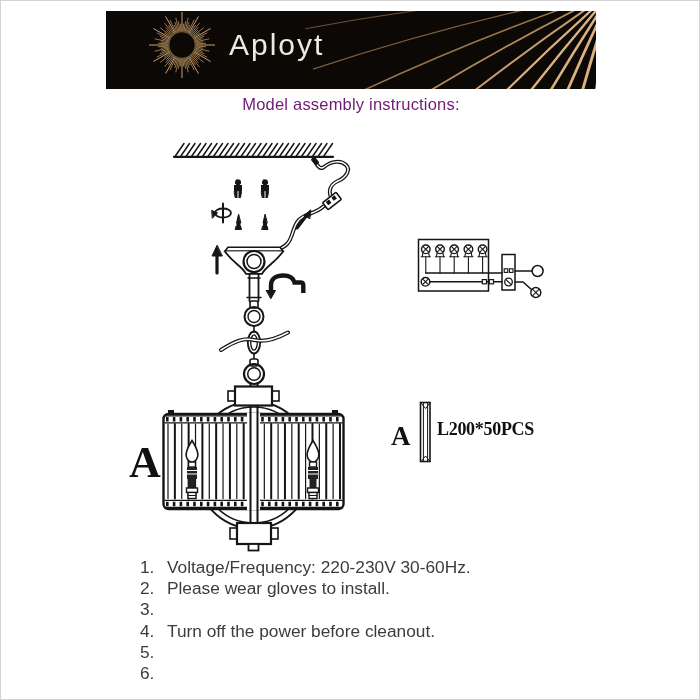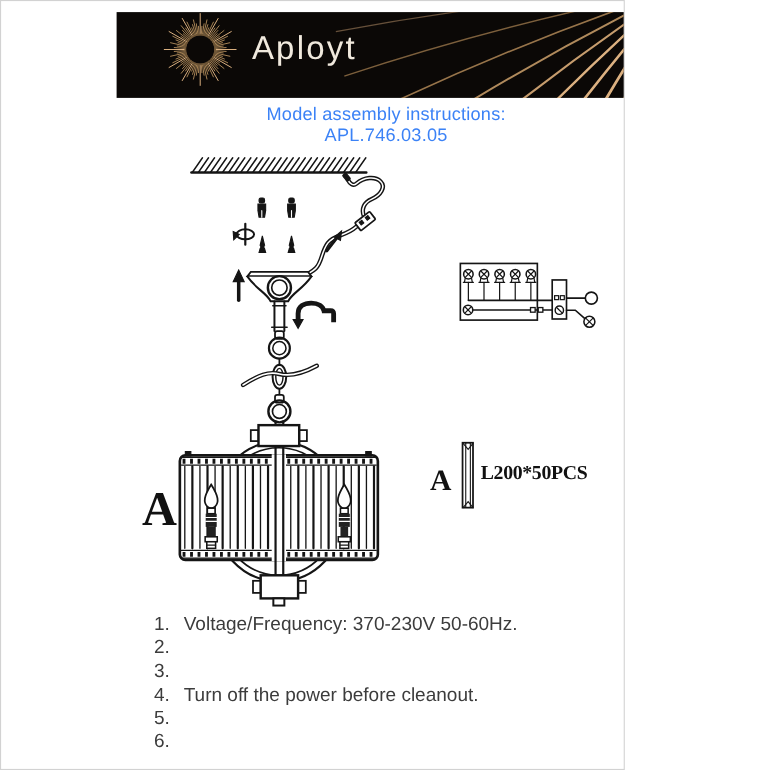--- a/index.html
+++ b/index.html
@@ -1,24 +1,24 @@
 <!DOCTYPE html>
 <html><head>
 <meta charset="utf-8">
 <style>
   html,body{margin:0;padding:0;background:#fff;}
-  .page{position:relative;width:568px;height:700px;background:#fff;overflow:hidden;
+  .page{position:relative;width:700px;height:700px;background:#fff;overflow:hidden;
         border:1px solid #d2d2d2;box-sizing:border-box;
         font-family:"Liberation Sans",sans-serif;color:#333;}
   .banner{position:absolute;left:105px;top:10px;width:490px;height:78px;background:#0b0806;overflow:hidden;}
   .banner svg{position:absolute;left:0;top:0;}
   .brand{position:absolute;left:123px;top:17px;font-size:30px;font-weight:400;
          letter-spacing:2px;color:#f0e9dd;}
   .title{position:absolute;left:0;width:700px;text-align:center;
-         font-size:16.5px;font-weight:500;letter-spacing:.2px;color:#3b82f6;}
+         font-size:16.5px;font-weight:500;letter-spacing:.2px;color:#701a75;}
   .t1{top:94px;} .t2{top:113px;}
   #drawing{position:absolute;left:0;top:0;}
   .lbl{position:absolute;font-family:"Liberation Serif",serif;font-weight:700;color:#111;line-height:1;}
   .lblA-main{left:128px;top:440px;font-size:44px;}
   .lblA-leg{left:390px;top:422px;font-size:27px;}
   .lblSpec{left:436px;top:419px;font-size:18px;letter-spacing:-0.3px;}
   .instructions{position:absolute;left:139px;top:556px;width:540px;
                 list-style:none;margin:0;padding:0;}
   .instructions li{display:flex;font-size:17.3px;line-height:21.2px;color:#3c3c3c;}
   .instructions .num{flex:none;width:15px;}
@@ -129,21 +129,20 @@
           <path d="M 507 -20 Q 367.52661511754053 48.35330942558182 237.99270945563222 134.0619279185422" fill="none" stroke="#b08a5c" stroke-width="1.8"></path>
           <path d="M 507 -20 Q 359.71165148626613 29.30661610876246 219.9801187089016 97.13064391372481" fill="none" stroke="#97744a" stroke-width="1.5"></path>
           <path d="M 507 -20 Q 354.4843849928634 9.393658822863008 207.010157150589 58.14150105536544" fill="none" stroke="#7c5f3c" stroke-width="1.3"></path>
           <path d="M 507 -20 Q 351.9366530615436 -11.03571328861535 199.3106929911902 17.77949645559574" fill="none" stroke="#66503a" stroke-width="1.1"></path>
         </g>
     </svg>
     <div class="brand">Aployt</div>
   </div>
 
   <div class="title t1">Model assembly instructions:</div>
-  <div class="title t2">APL.746.03.05</div>
 
   <svg id="drawing" width="700" height="700" viewBox="0 0 700 700" fill="none" stroke="#151515" stroke-linecap="round">
 
     <g>
       <ellipse cx="252.5" cy="464" rx="59.5" ry="63.5" stroke-width="2"></ellipse>
       <ellipse cx="252.5" cy="464" rx="54" ry="58" stroke-width="1.5"></ellipse>
     </g>
 
     <g>
       <rect x="162.5" y="413" width="180" height="95" rx="5" fill="#fff" stroke-width="2.4"></rect>
@@ -419,24 +418,25 @@
     </g>
   </svg>
 
   <div class="lbl lblA-main">A</div>
   <div class="lbl lblA-leg">A</div>
   <div class="lbl lblSpec">L200*50PCS</div>
 
   <ol class="instructions">
     <li>
         <span class="num">1.</span>
-        <span class="txt">Voltage/Frequency: 370-230V 50-60Hz.</span>
+        <span class="txt">Voltage/Frequency: 220-230V 30-60Hz.</span>
       </li>
     <li>
         <span class="num">2.</span>
+        <span class="txt">Please wear gloves to install.</span>
       </li>
     <li>
         <span class="num">3.</span>
       </li>
     <li>
         <span class="num">4.</span>
         <span class="txt">Turn off the power before cleanout.</span>
       </li>
     <li>
         <span class="num">5.</span>

